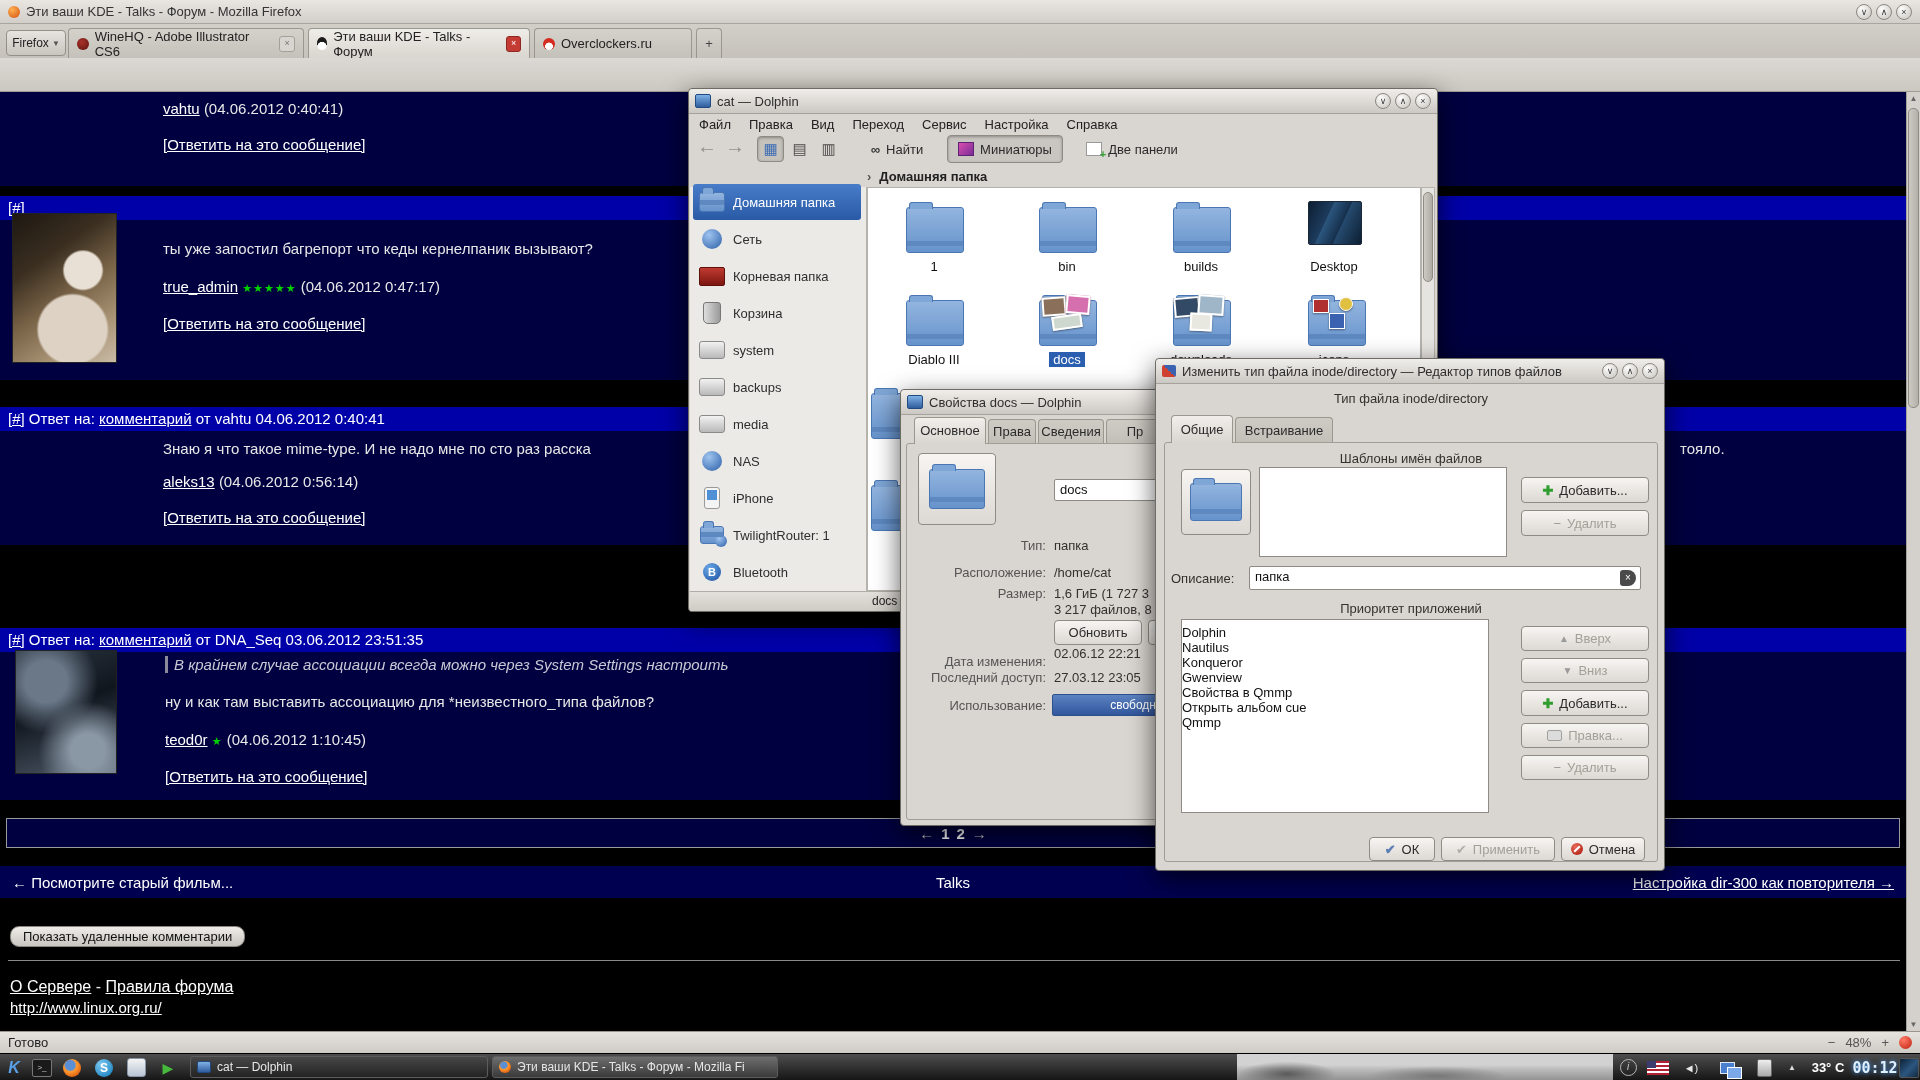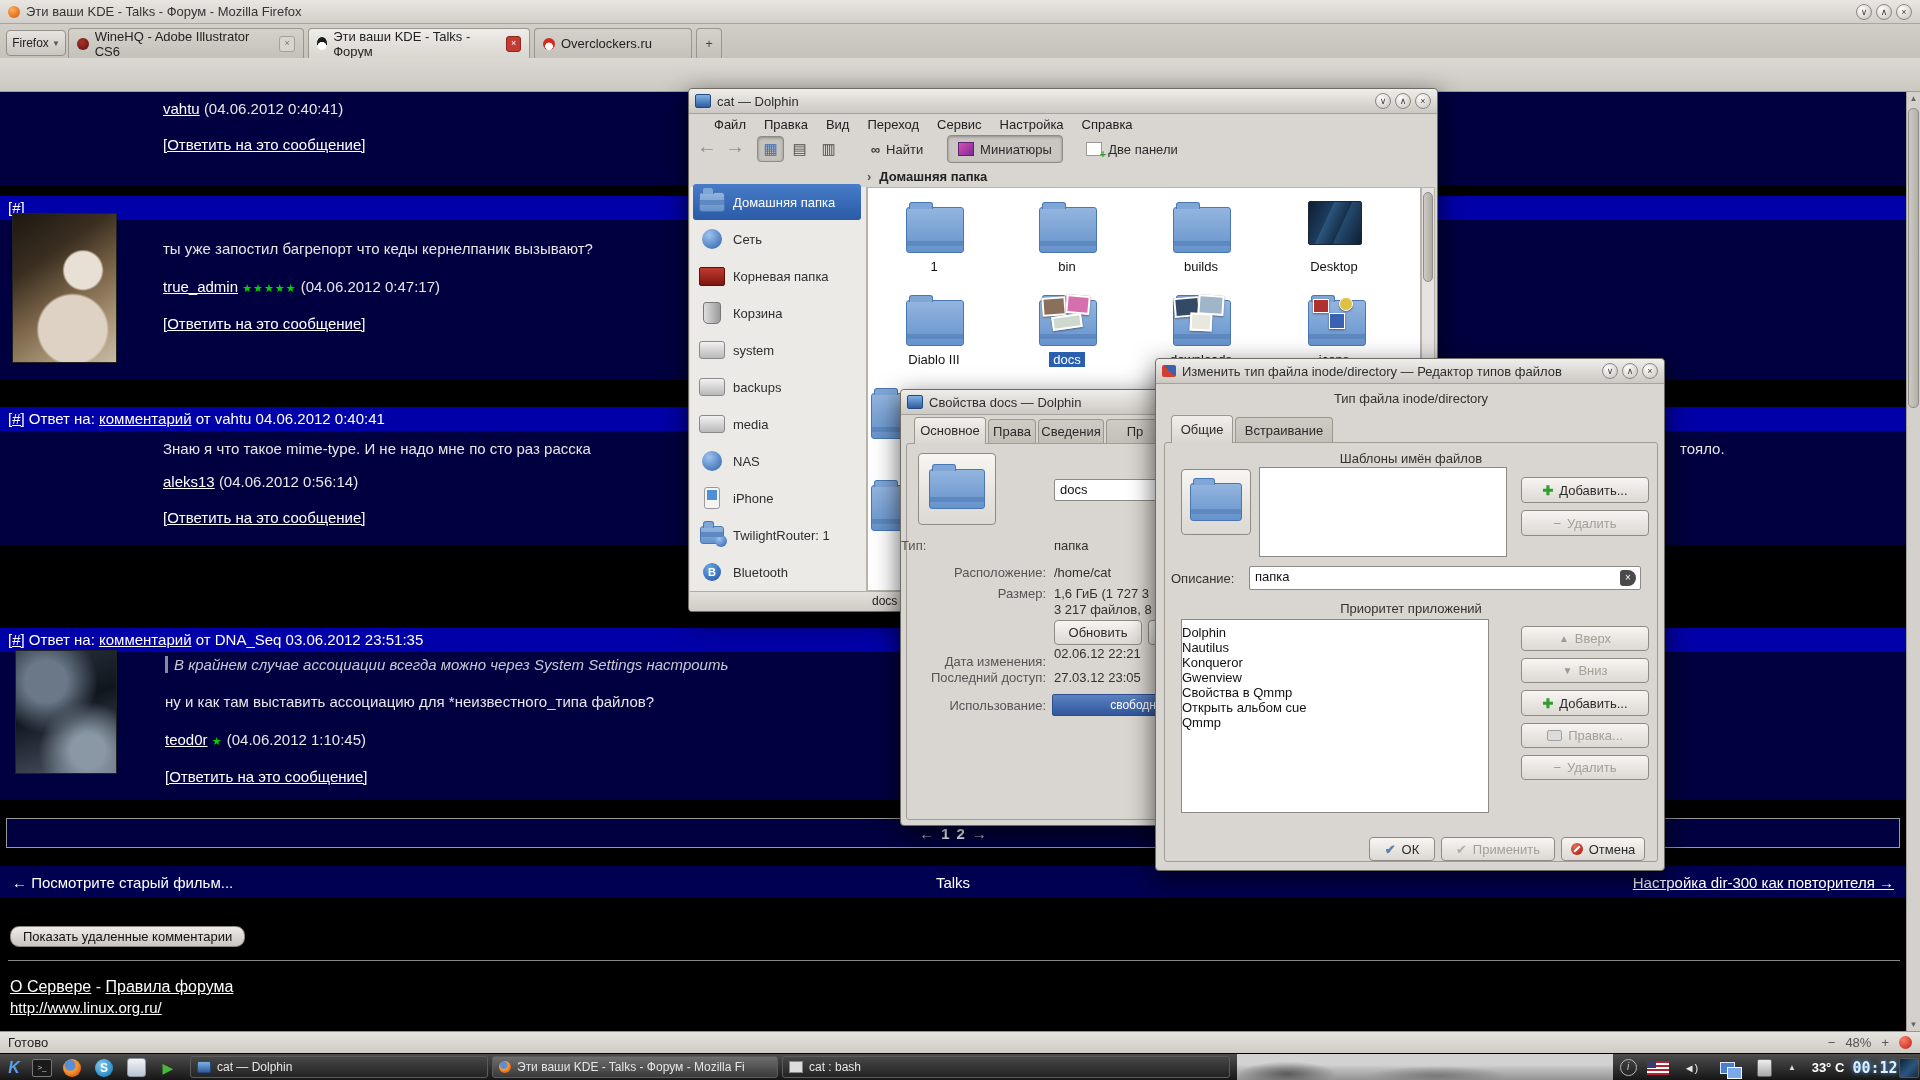--- a/index.html
+++ b/index.html
@@ -284,21 +284,21 @@
   <div class="ktitle">
     <span style="width:14px;height:12px;background:linear-gradient(#7fb2e6,#2f5d9e);border:1px solid #224a80;border-radius:2px"></span>
     <span>cat — Dolphin</span>
     <span class="kbtns">
       <span class="kcirc">∨</span>
       <span class="kcirc">∧</span>
       <span class="kcirc">×</span>
     </span>
   </div>
 
-  <div style="position:absolute;left:0;top:24px;right:0;height:22px;display:flex;gap:18px;padding-left:25px;
+  <div style="position:absolute;left:0;top:24px;right:0;height:22px;display:flex;gap:18px;padding-left:10px;
               align-items:center;font-size:13px;color:#222">
     <span>Файл</span>
     <span>Правка</span>
     <span>Вид</span>
     <span>Переход</span>
     <span>Сервис</span>
     <span>Настройка</span>
     <span>Справка</span>
   </div>
 
@@ -469,21 +469,21 @@
   <div class="ktab" style="left:205px;top:29px;width:58px;height:25px;line-height:24px"><span>Пр</span></div>
   <div class="kframe" style="left:5px;top:53px;width:356px;height:377px"></div>
 
   <div class="kbtn" style="left:17px;top:63px;width:78px;height:72px">
     <span class="folder" style="position:relative;width:54px;height:38px"></span>
   </div>
   <div class="kinput" style="left:153px;top:89px;width:206px;height:22px">
     <span>docs</span>
   </div>
 
-  <div class="klabel" style="left:0;top:148px;width:145px;text-align:left;color:#555">Тип:</div>
+  <div class="klabel" style="left:0;top:148px;width:145px;text-align:right;color:#555">Тип:</div>
   <div class="klabel" style="left:153px;top:148px">папка</div>
   <div class="klabel" style="left:0;top:175px;width:145px;text-align:right;color:#555">Расположение:</div>
   <div class="klabel" style="left:153px;top:175px">/home/cat</div>
   <div class="klabel" style="left:0;top:196px;width:145px;text-align:right;color:#555">Размер:</div>
   <div class="klabel" style="left:153px;top:196px">1,6 ГиБ (1 727 3</div>
   <div class="klabel" style="left:153px;top:212px">3 217 файлов, 8</div>
   <div class="kbtn" style="left:153px;top:230px;width:88px;height:25px">
       <span>Обновить</span>
     </div>
   <div class="kbtn" style="left:247px;top:230px;width:80px;height:25px"></div>
@@ -603,24 +603,20 @@
   </div>
 
   <div class="tbtn" style="left:190px;width:298px">
     <span style="width:12px;height:10px;background:linear-gradient(#7fb2e6,#2f5d9e);border:1px solid #224a80;border-radius:2px;flex:0 0 auto"></span>
     <span>cat — Dolphin</span>
   </div>
   <div class="tbtn on" style="left:492px;width:286px">
     <span style="width:12px;height:12px;border-radius:50%;background:radial-gradient(circle at 40% 35%,#5a8fd6 0 30%,#ff9a2e 40%,#d4520e 85%);flex:0 0 auto"></span>
     <span>Эти ваши KDE - Talks - Форум - Mozilla Fi</span>
   </div>
-  <div class="tbtn" style="left:782px;width:448px">
-    <span style="width:12px;height:10px;background:#ddd;border:1px solid #888;flex:0 0 auto"></span>
-    <span>cat : bash</span>
-  </div>
 
   <div style="position:absolute;left:1237px;top:0;width:376px;height:27px;
        background:radial-gradient(ellipse 70px 18px at 50px 20px,#5a5a5a 0%,rgba(90,90,90,0) 70%),
                   radial-gradient(ellipse 100px 14px at 200px 22px,#787878 0%,rgba(120,120,120,0) 70%),
                   linear-gradient(#d2d2d2 0 40%,#bdbdbd 55%,#8f8f8f)"></div>
 
   <div class="tray" style="left:1616px;width:24px">
     <span style="width:15px;height:15px;border:1px solid #b8b8b8;border-radius:50%;color:#c8c8c8;font-size:10px;font-style:italic;text-align:center;line-height:14px">i</span>
   </div>
   <div class="tray" style="left:1644px;width:28px">

